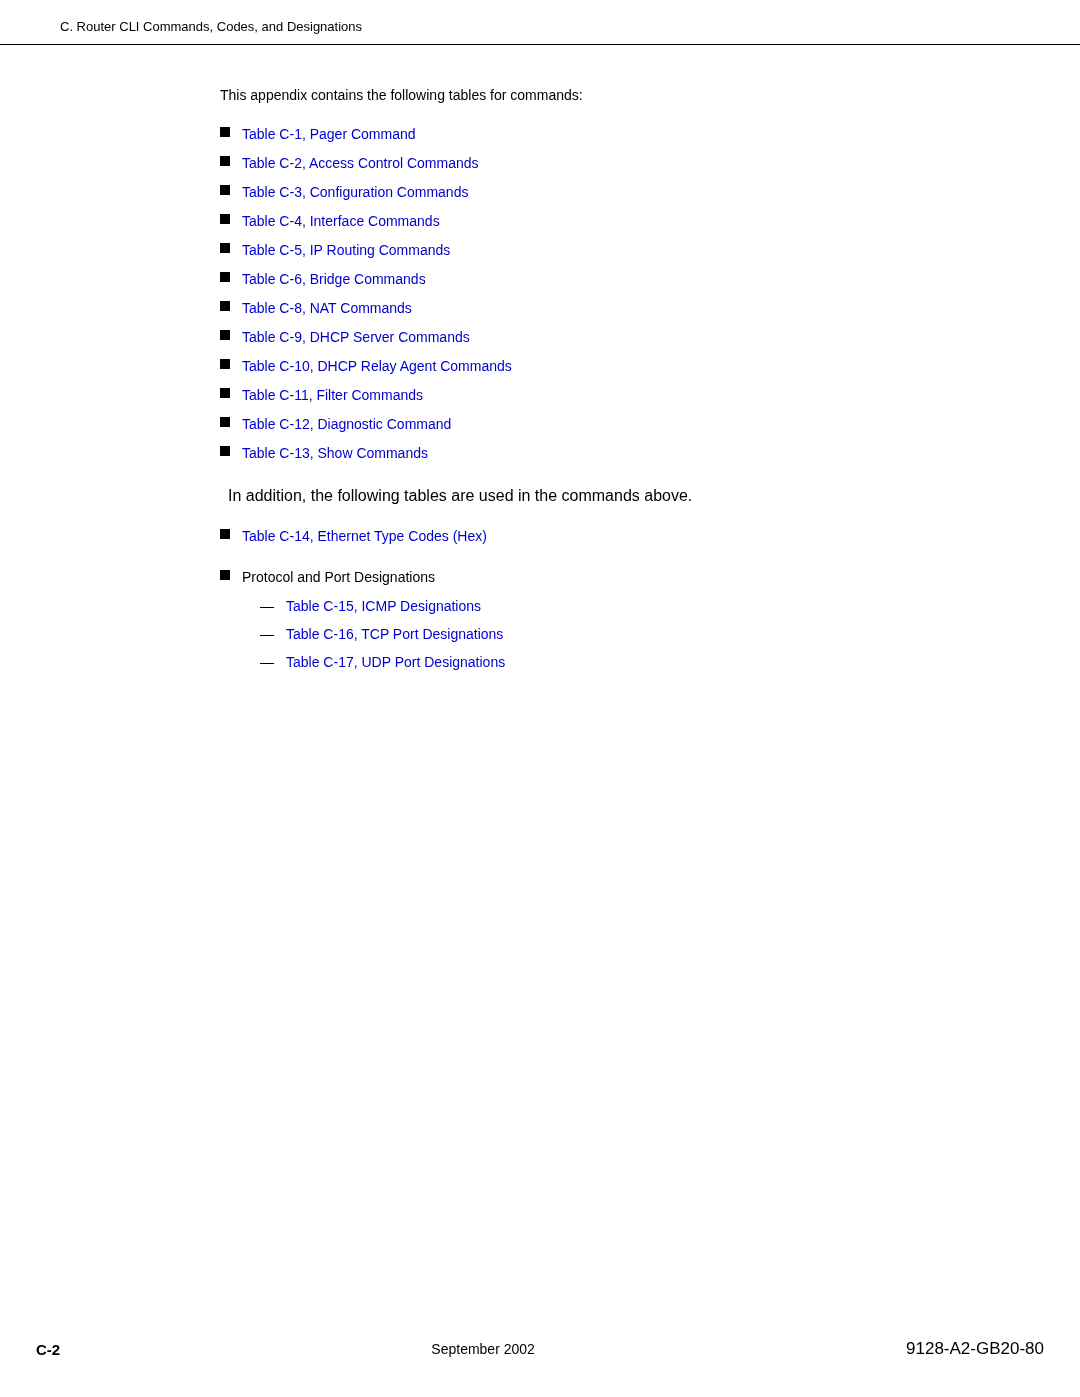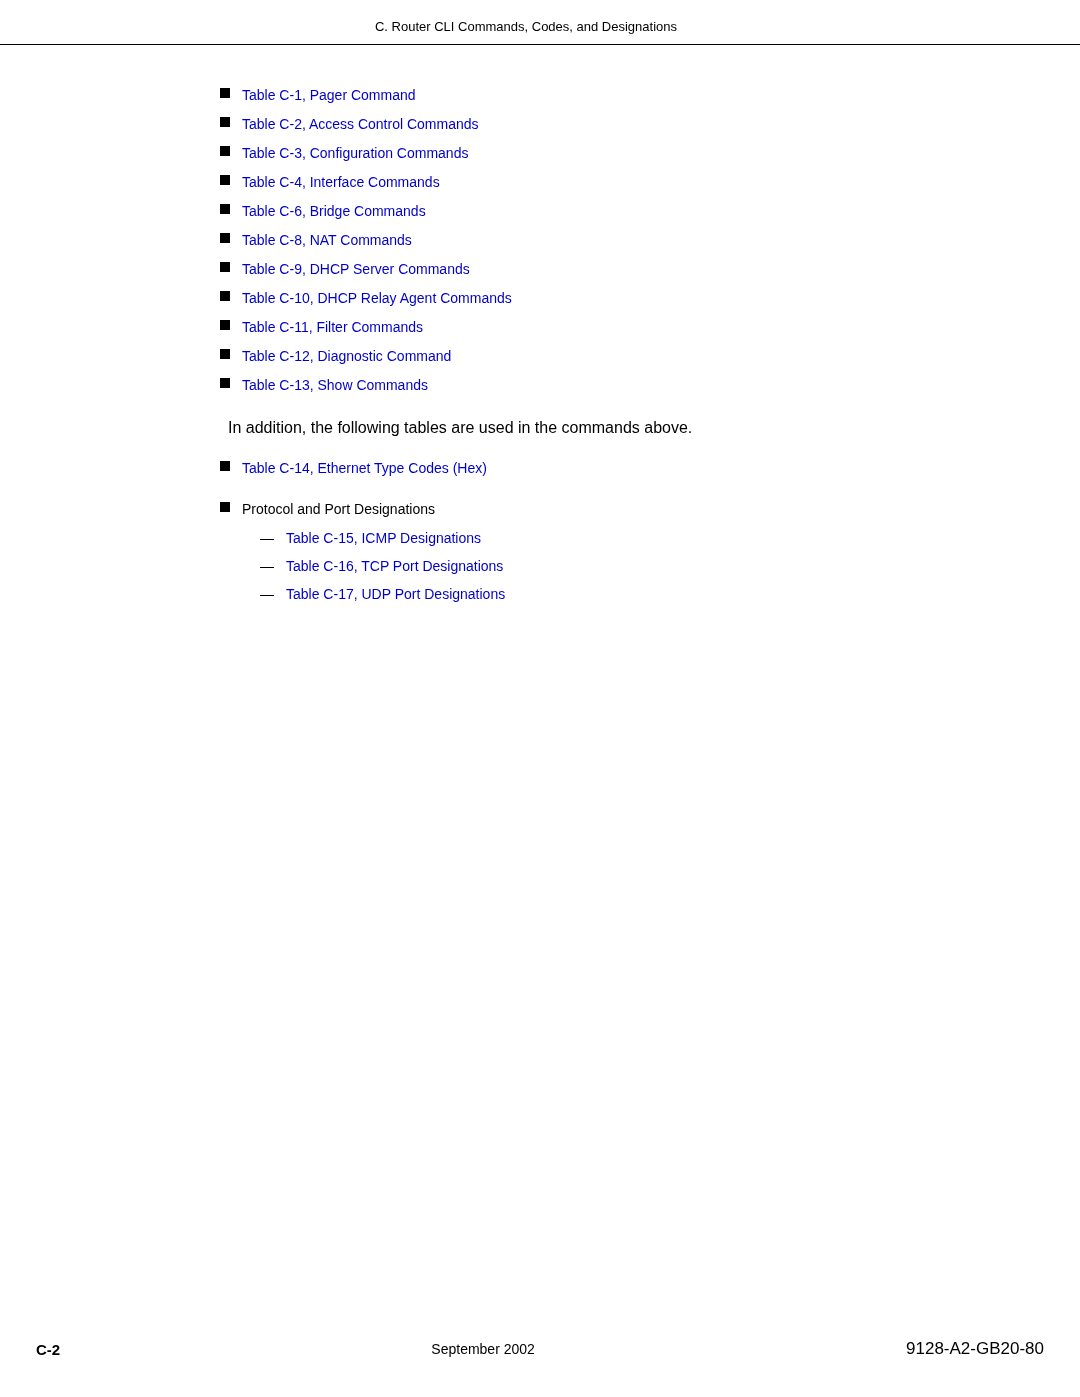--- a/index.html
+++ b/index.html
@@ -24,21 +24,20 @@
       background: #ffffff;
       position: relative;
       padding: 0;
     }
 
     
     .page-header {
       padding: 18px 88px 10px 60px;
       border-bottom: 1.5px solid #000000;
       margin-bottom: 0;
-      text-align: center;
     }
 
     .header-text {
       font-size: 13px;
       color: #000000;
     }
 
     
     .main-content {
       padding: 40px 220px 80px 220px;
@@ -152,38 +151,43 @@
 <body>
 
 <div class="page-container">
 
   <div class="page-header">
     <span class="header-text">C. Router CLI Commands, Codes, and Designations</span>
   </div>
 
   <div class="main-content">
 
+    <p class="intro-text">This appendix contains the following tables for commands:</p>
 
     <ul class="bullet-list">
 
     <li>
           <span class="bullet-square"></span>
           <a class="link-blue" href="#">Table C-1, Pager Command</a>
         </li>
         <li>
           <span class="bullet-square"></span>
           <a class="link-blue" href="#">Table C-2, Access Control Commands</a>
         </li>
         <li>
           <span class="bullet-square"></span>
           <a class="link-blue" href="#">Table C-3, Configuration Commands</a>
         </li>
         <li>
           <span class="bullet-square"></span>
           <a class="link-blue" href="#">Table C-4, Interface Commands</a>
+        </li>
+        <li>
+          <span class="bullet-square"></span>
+          <a class="link-blue" href="#">Table C-5, IP Routing Commands</a>
         </li>
         <li>
           <span class="bullet-square"></span>
           <a class="link-blue" href="#">Table C-6, Bridge Commands</a>
         </li>
         <li>
           <span class="bullet-square"></span>
           <a class="link-blue" href="#">Table C-8, NAT Commands</a>
         </li>
         <li>

